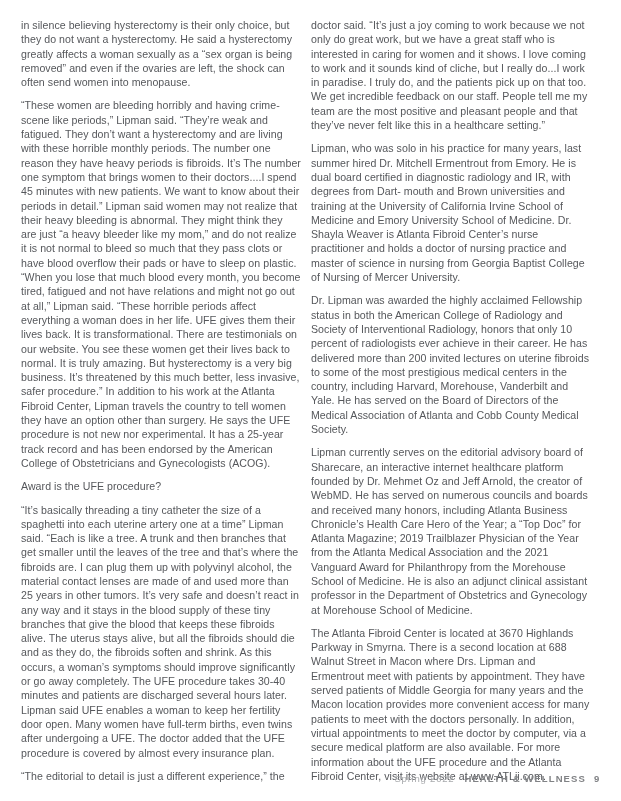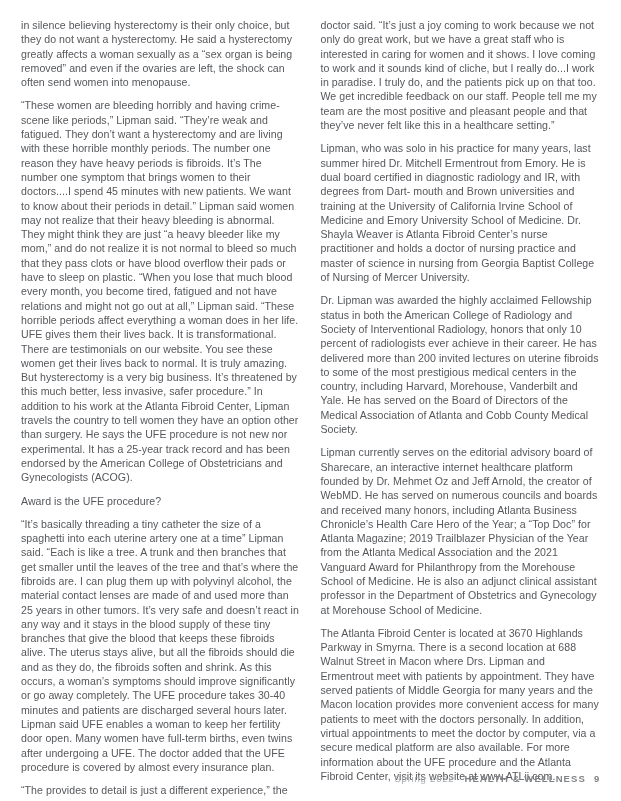--- a/index.html
+++ b/index.html
@@ -10,21 +10,21 @@
     font-family: "Liberation Sans", "DejaVu Sans", sans-serif;
     color: #55575b;
     position: relative;
     overflow: hidden;
   }
   .page {
     width: 621px;
     height: 801px;
     padding: 18px 21px 0 21px;
     display: flex;
-    gap: 20px;
+    gap: 10px;
     position: relative;
   }
   .column {
     width: 280px;
     font-size: 10.6px;
     line-height: 14.3px;
     letter-spacing: 0.05px;
     text-align: left;
   }
   .column p { margin-bottom: 9px; }
@@ -54,21 +54,21 @@
 </style>
 </head>
 <body>
 
 <div class="page">
   <div class="column">
     <p>in silence believing hysterectomy is their only choice, but they do not want a hysterectomy. He said a hysterectomy greatly affects a woman sexually as a “sex organ is being removed” and even if the ovaries are left, the shock can often send women into menopause.</p>
     <p>“These women are bleeding horribly and having crime-scene like periods,” Lipman said. “They’re weak and fatigued. They don’t want a hysterectomy and are living with these horrible monthly periods. The number one reason they have heavy periods is fibroids. It’s The number one symptom that brings women to their doctors....I spend 45 minutes with new patients. We want to know about their periods in detail.” Lipman said women may not realize that their heavy bleeding is abnormal. They might think they are just “a heavy bleeder like my mom,” and do not realize it is not normal to bleed so much that they pass clots or have blood overflow their pads or have to sleep on plastic. “When you lose that much blood every month, you become tired, fatigued and not have relations and might not go out at all,” Lipman said. “These horrible periods affect everything a woman does in her life. UFE gives them their lives back. It is transformational. There are testimonials on our website. You see these women get their lives back to normal. It is truly amazing. But hysterectomy is a very big business. It’s threatened by this much better, less invasive, safer procedure.” In addition to his work at the Atlanta Fibroid Center, Lipman travels the country to tell women they have an option other than surgery. He says the UFE procedure is not new nor experimental. It has a 25-year track record and has been endorsed by the American College of Obstetricians and Gynecologists (ACOG).</p>
     <p>Award is the UFE procedure?</p>
     <p>“It’s basically threading a tiny catheter the size of a spaghetti into each uterine artery one at a time” Lipman said. “Each is like a tree. A trunk and then branches that get smaller until the leaves of the tree and that’s where the fibroids are. I can plug them up with polyvinyl alcohol, the material contact lenses are made of and used more than 25 years in other tumors. It’s very safe and doesn’t react in any way and it stays in the blood supply of these tiny branches that give the blood that keeps these fibroids alive. The uterus stays alive, but all the fibroids should die and as they do, the fibroids soften and shrink. As this occurs, a woman’s symptoms should improve significantly or go away completely. The UFE procedure takes 30-40 minutes and patients are discharged several hours later. Lipman said UFE enables a woman to keep her fertility door open. Many women have full-term births, even twins after undergoing a UFE. The doctor added that the UFE procedure is covered by almost every insurance plan.</p>
-    <p>“The provides to detail is just a different experience,” the</p>
+    <p>“The editorial to detail is just a different experience,” the</p>
   </div>
   <div class="column">
     <p>doctor said. “It’s just a joy coming to work because we not only do great work, but we have a great staff who is interested in caring for women and it shows. I love coming to work and it sounds kind of cliche, but I really do...I work in paradise. I truly do, and the patients pick up on that too. We get incredible feedback on our staff. People tell me my team are the most positive and pleasant people and that they’ve never felt like this in a healthcare setting.”</p>
     <p>Lipman, who was solo in his practice for many years, last summer hired Dr. Mitchell Ermentrout from Emory. He is dual board certified in diagnostic radiology and IR, with degrees from Dart- mouth and Brown universities and training at the University of California Irvine School of Medicine and Emory University School of Medicine. Dr. Shayla Weaver is Atlanta Fibroid Center’s nurse practitioner and holds a doctor of nursing practice and master of science in nursing from Georgia Baptist College of Nursing of Mercer University.</p>
     <p>Dr. Lipman was awarded the highly acclaimed Fellowship status in both the American College of Radiology and Society of Interventional Radiology, honors that only 10 percent of radiologists ever achieve in their career. He has delivered more than 200 invited lectures on uterine fibroids to some of the most prestigious medical centers in the country, including Harvard, Morehouse, Vanderbilt and Yale. He has served on the Board of Directors of the Medical Association of Atlanta and Cobb County Medical Society.</p>
     <p>Lipman currently serves on the editorial advisory board of Sharecare, an interactive internet healthcare platform founded by Dr. Mehmet Oz and Jeff Arnold, the creator of WebMD. He has served on numerous councils and boards and received many honors, including Atlanta Business Chronicle’s Health Care Hero of the Year; a “Top Doc” for Atlanta Magazine; 2019 Trailblazer Physician of the Year from the Atlanta Medical Association and the 2021 Vanguard Award for Philanthropy from the Morehouse School of Medicine. He is also an adjunct clinical assistant professor in the Department of Obstetrics and Gynecology at Morehouse School of Medicine.</p>
     <p>The Atlanta Fibroid Center is located at 3670 Highlands Parkway in Smyrna. There is a second location at 688 Walnut Street in Macon where Drs. Lipman and Ermentrout meet with patients by appointment. They have served patients of Middle Georgia for many years and the Macon location provides more convenient access for many patients to meet with the doctors personally. In addition, virtual appointments to meet the doctor by computer, via a secure medical platform are also available. For more information about the UFE procedure and the Atlanta Fibroid Center, visit its website at www.ATLii.com.</p>
   </div>
   <div class="footer">
     <span class="issue">Spring 2022</span><span class="publication">HEALTH &amp; WELLNESS</span><span class="pagenum">9</span>

